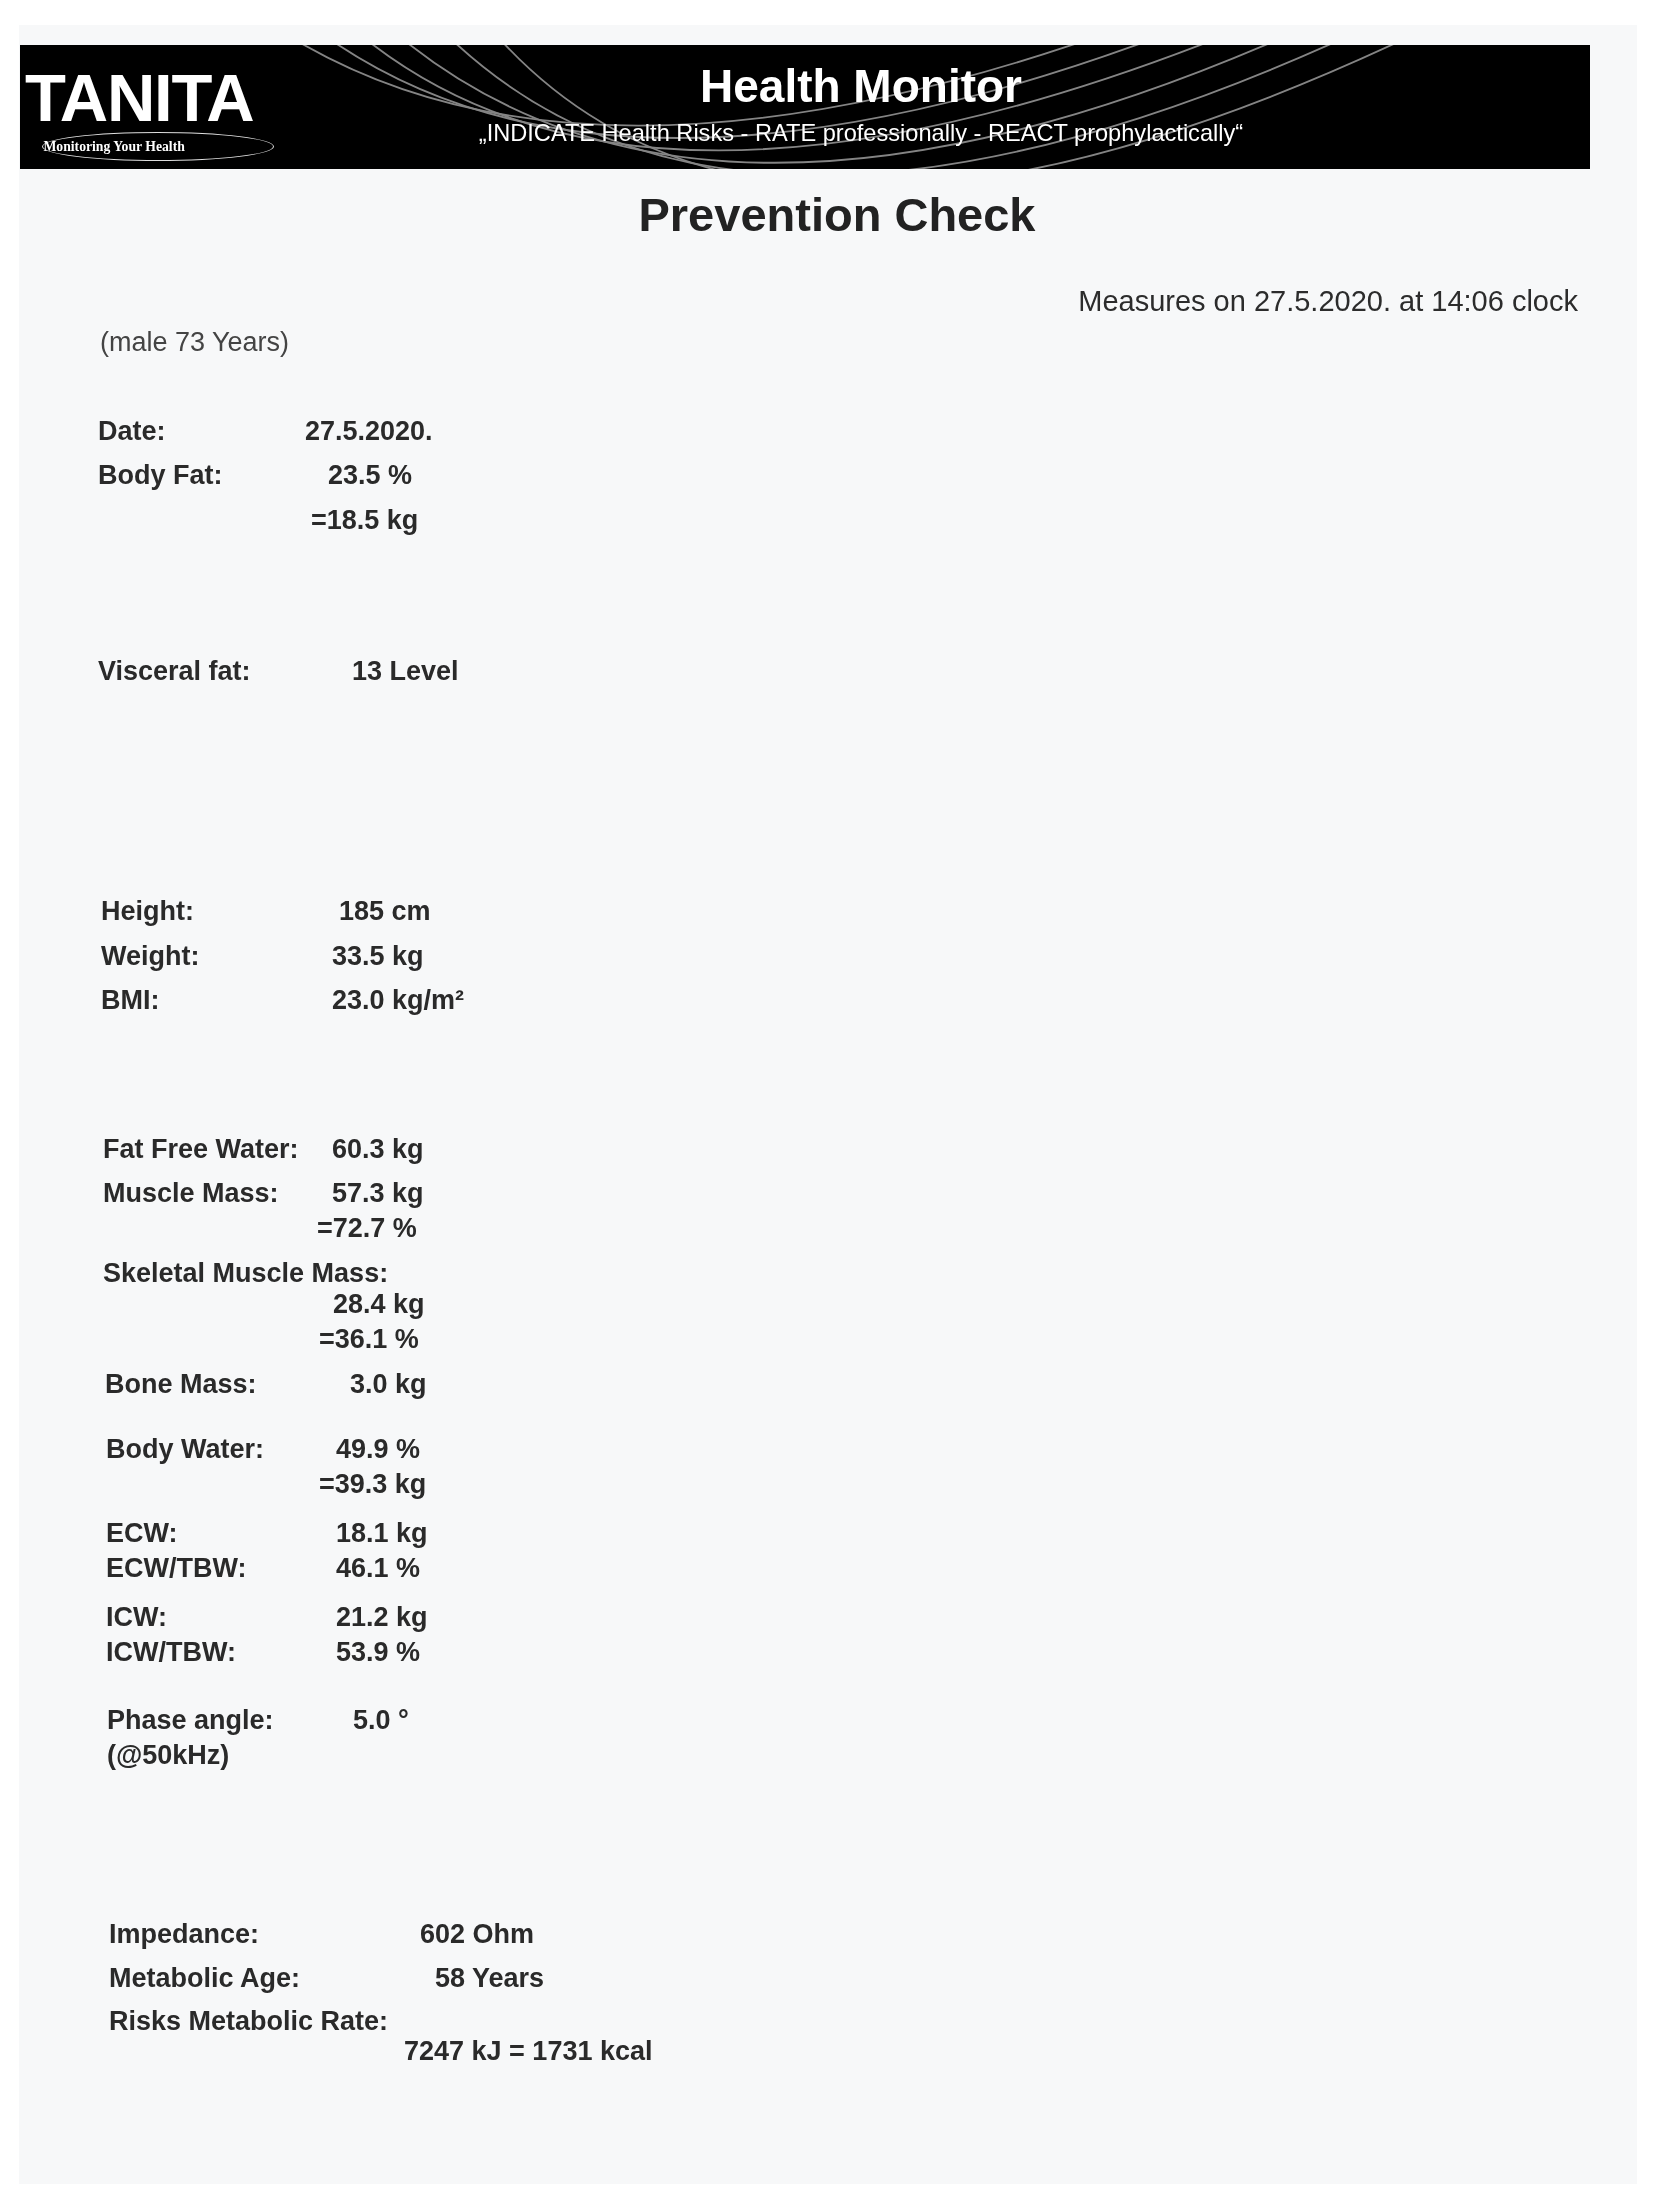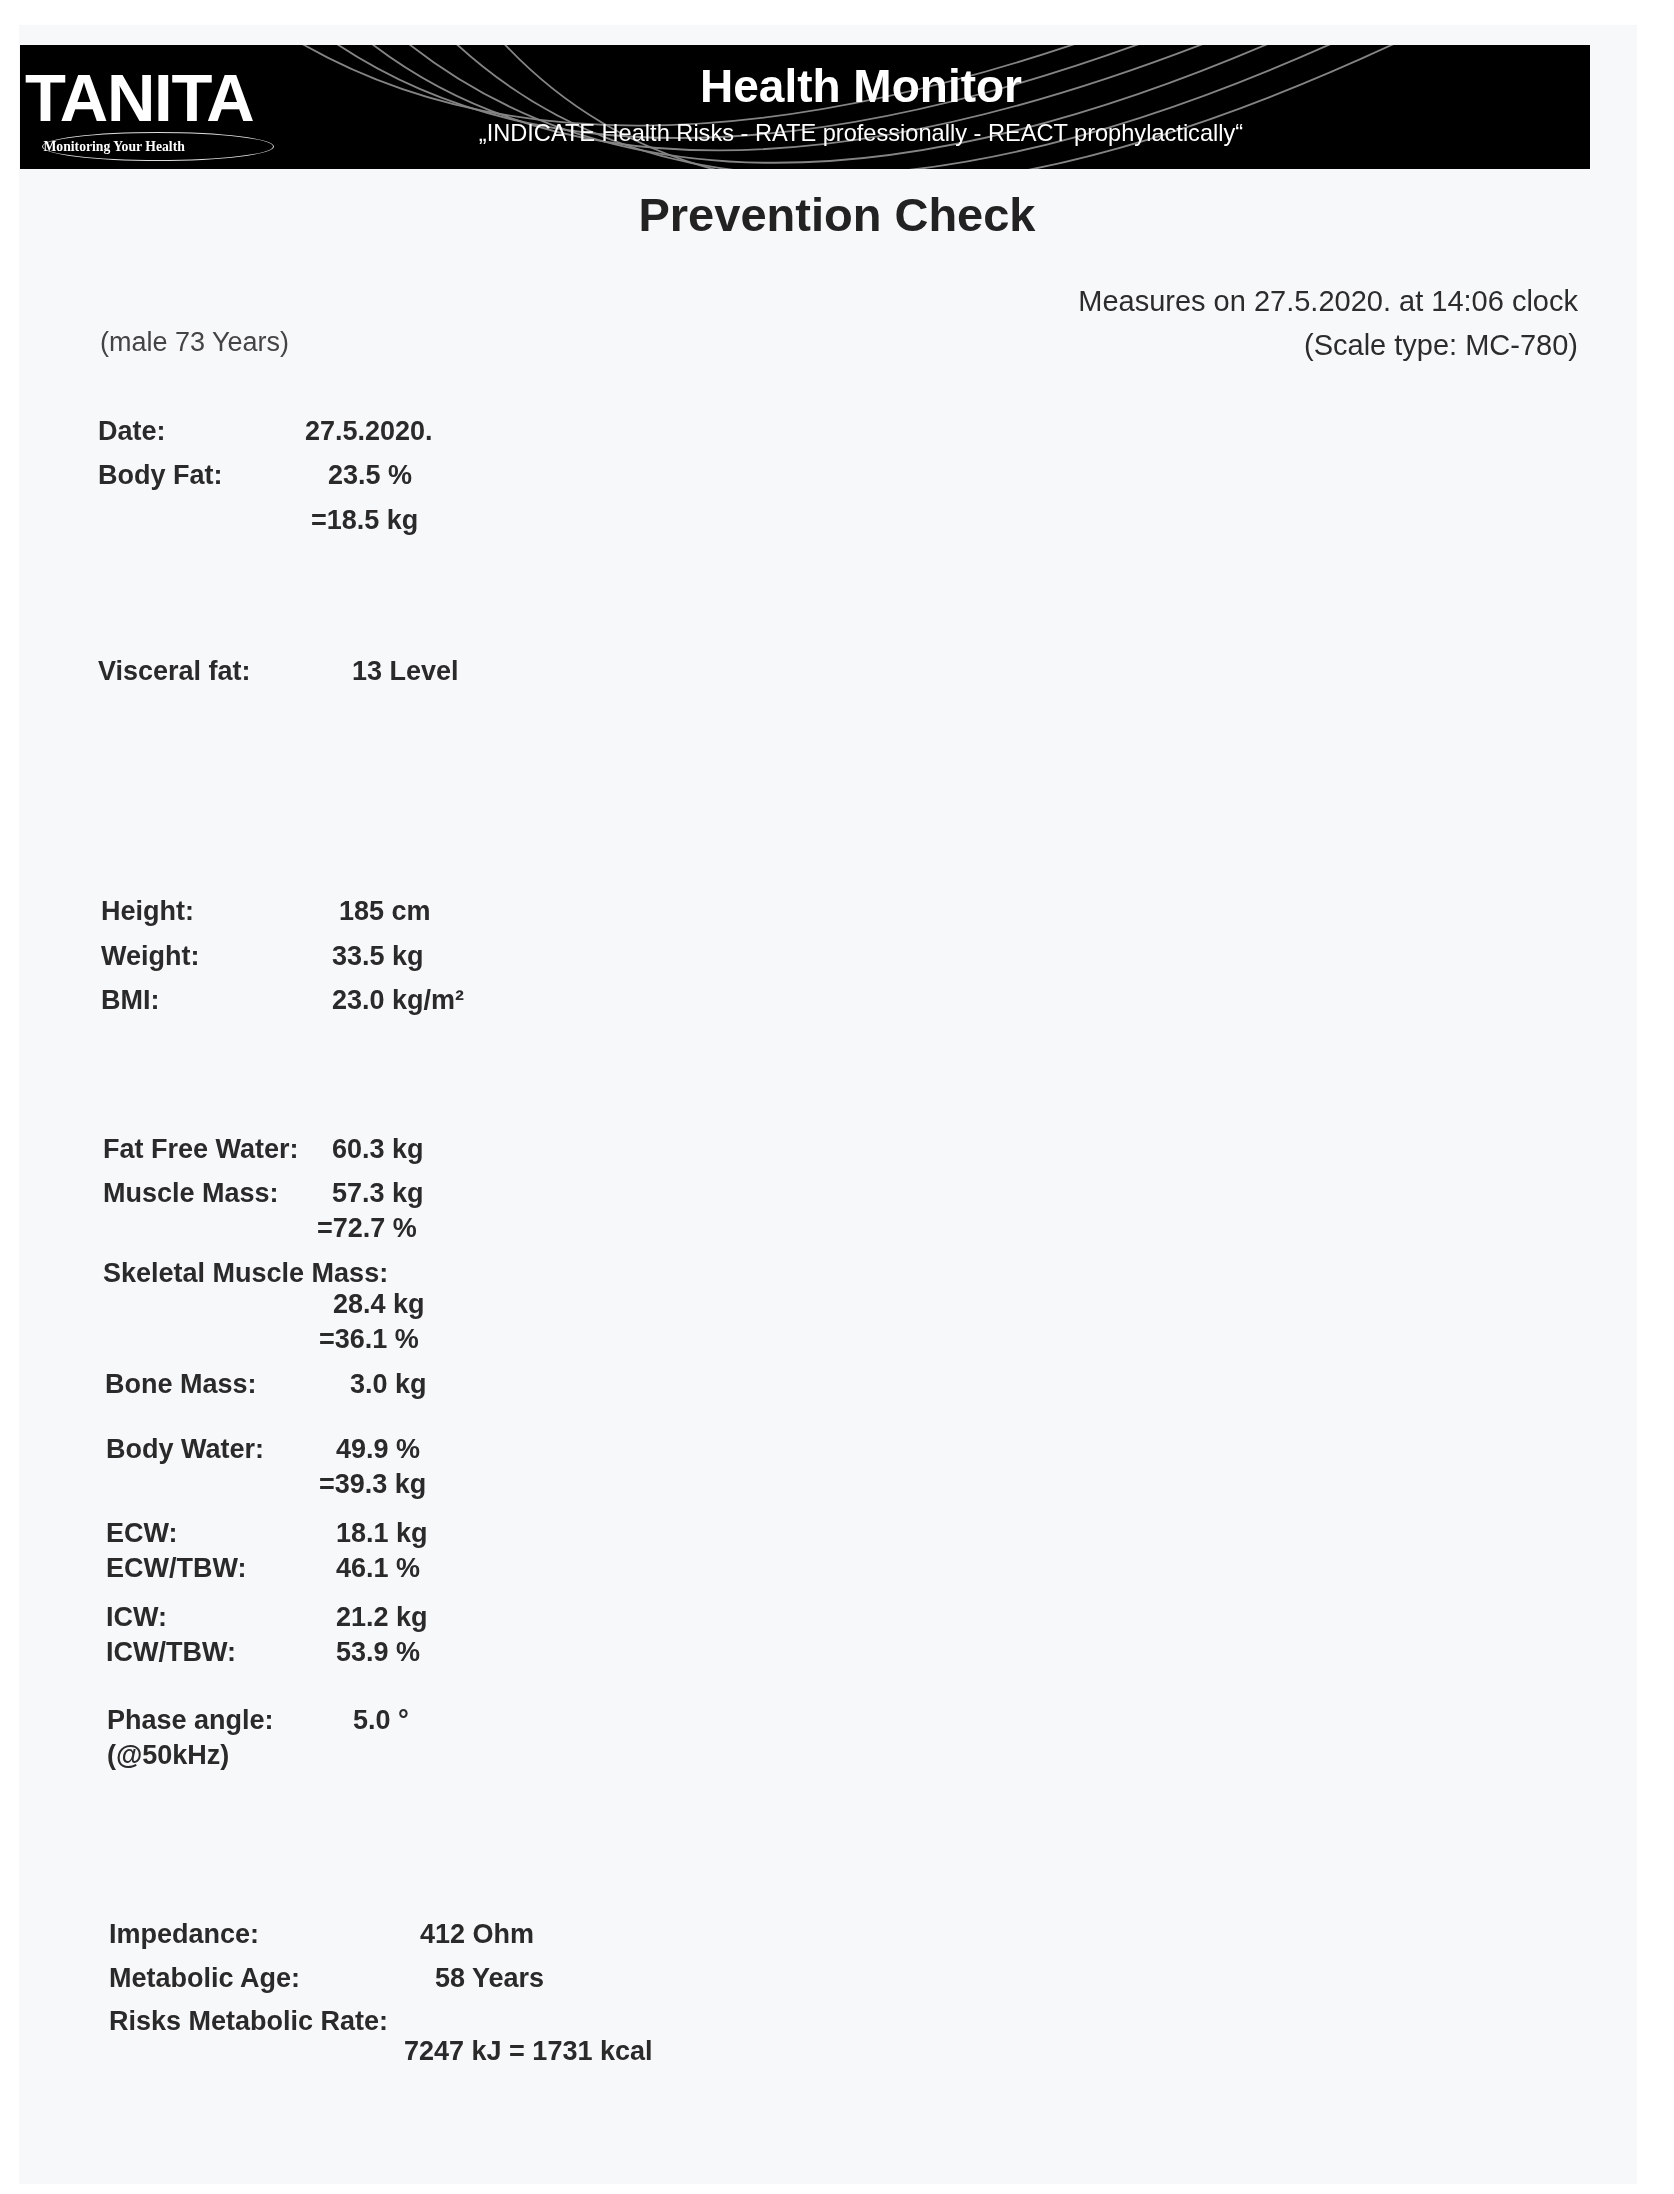--- a/index.html
+++ b/index.html
@@ -39,21 +39,20 @@
   <div class="logo">TANITA</div>
   <div class="logo-sub">Monitoring Your Health</div>
   <div class="hm-title">Health Monitor</div>
   <div class="hm-sub">„INDICATE Health Risks - RATE professionally - REACT prophylactically“</div>
 </div>
 
 <div class="page-title">Prevention Check</div>
 
 <div class="measures">
   <div>Measures on 27.5.2020. at 14:06 clock</div>
-  <div>(Scale type: MC-780)</div>
 </div>
 
 <div class="patient">(male 73 Years)</div>
 
 <div class="kv-label" style="left:98px;top:416px">Date:</div>
 <div class="kv-value" style="left:305px;top:416px">27.5.2020.</div>
 <div class="kv-label" style="left:98px;top:460px">Body Fat:</div>
 <div class="kv-value" style="left:328px;top:460px">23.5 %</div>
 <div class="kv-value" style="left:311px;top:505px">=18.5 kg</div>
 
@@ -88,21 +87,21 @@
 <div class="kv-label" style="left:106px;top:1602px">ICW:</div>
 <div class="kv-value" style="left:336px;top:1602px">21.2 kg</div>
 <div class="kv-label" style="left:106px;top:1637px">ICW/TBW:</div>
 <div class="kv-value" style="left:336px;top:1637px">53.9 %</div>
 
 <div class="kv-label" style="left:107px;top:1705px">Phase angle:</div>
 <div class="kv-label" style="left:107px;top:1740px">(@50kHz)</div>
 <div class="kv-value" style="left:353px;top:1705px">5.0 °</div>
 
 <div class="kv-label" style="left:109px;top:1919px">Impedance:</div>
-<div class="kv-value" style="left:420px;top:1919px">412 Ohm</div>
+<div class="kv-value" style="left:420px;top:1919px">602 Ohm</div>
 <div class="kv-label" style="left:109px;top:1963px">Metabolic Age:</div>
 <div class="kv-value" style="left:435px;top:1963px">58 Years</div>
 <div class="kv-label" style="left:109px;top:2006px">Risks Metabolic Rate:</div>
 <div class="kv-value" style="left:404px;top:2036px">7247 kJ = 1731 kcal</div>
 
 <div class="chart"></div>
 <div class="chart"></div>
 <div class="chart"></div>
 <div class="chart" :0}'=""></div>
 

